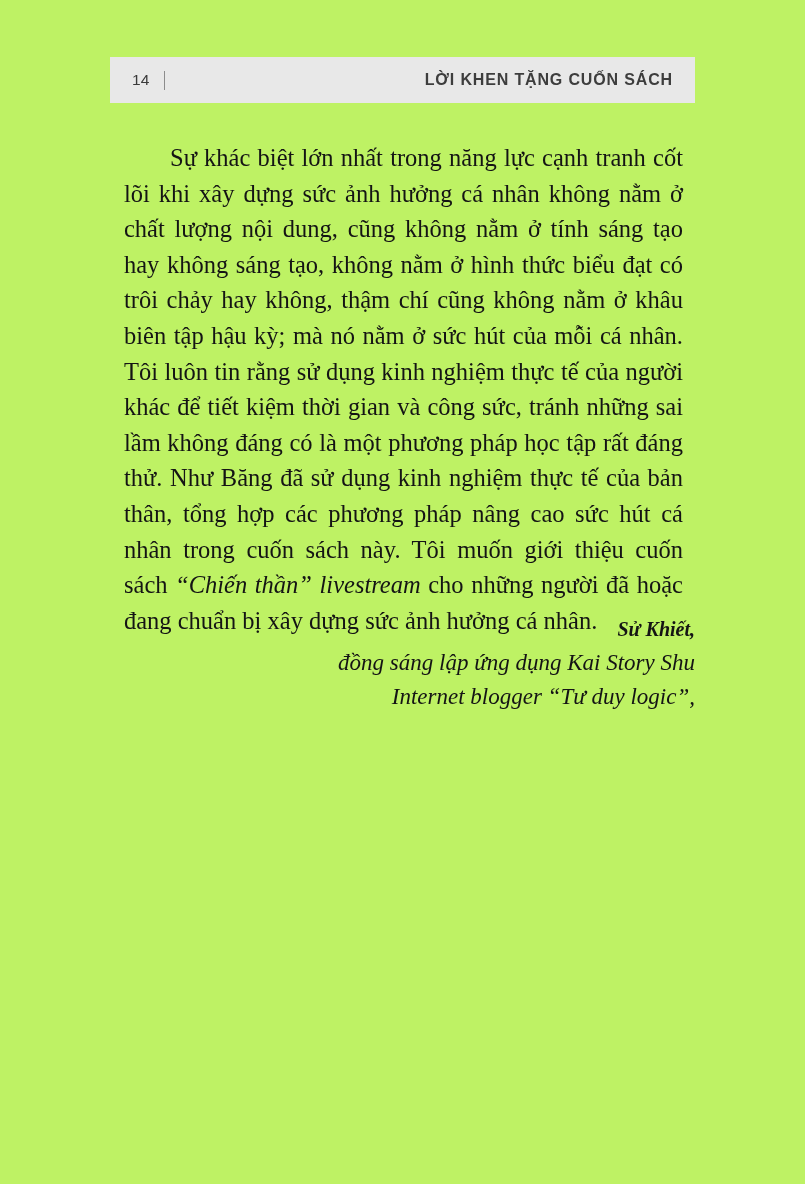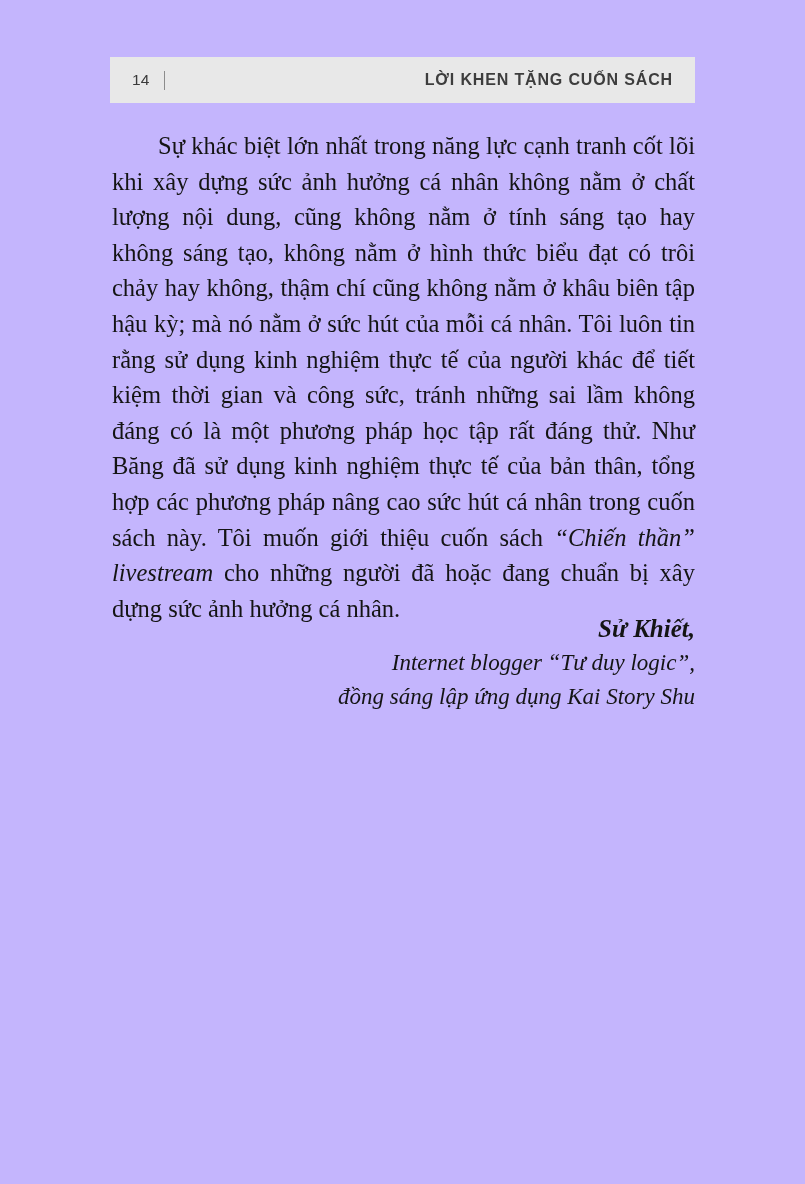--- a/index.html
+++ b/index.html
@@ -15,21 +15,21 @@
     position: relative;
     overflow: hidden;
   }
 
   .page {
     position: absolute;
     left: 0;
     top: 0;
     width: 805px;
     height: 1184px;
-    background: #c4b5fd;
+    background: #bef264;
   }
 
   
   .header-band {
     position: absolute;
     left: 110px;
     top: 57px;
     width: 585px;
     height: 46px;
     background: #e8e8e8;
@@ -70,21 +70,21 @@
   }
 
   
   .body-block {
     position: absolute;
     left: 112px;
     top: 128px;
     width: 583px;
   }
   .body-para {
-    margin: 0;
+    margin: 12px;
     font-size: 24.5px;
     line-height: 35.6px;
     text-align: justify;
     text-justify: inter-word;
     text-indent: 46px;
     color: #141414;
     hyphens: none;
   }
   .body-para .em {
     font-style: italic;
@@ -92,21 +92,21 @@
 
   
   .sig-block {
     position: absolute;
     left: 112px;
     top: 612px;
     width: 583px;
     text-align: right;
   }
   .sig-name {
-    font-size: 25px;
+    font-size: 20px;
     font-style: italic;
     font-weight: bold;
     line-height: 34px;
     color: #141414;
     margin: 0;
   }
   .sig-line {
     font-size: 23px;
     font-style: italic;
     line-height: 34px;
@@ -126,17 +126,17 @@
       <span class="header-title">LỜI KHEN TẶNG CUỐN SÁCH</span>
     </div>
   </div>
 
   <div class="body-block">
     <p class="body-para"><span>Sự khác biệt lớn nhất trong năng lực cạnh tranh cốt lõi khi xây dựng sức ảnh hưởng cá nhân không nằm ở chất lượng nội dung, cũng không nằm ở tính sáng tạo hay không sáng tạo, không nằm ở hình thức biểu đạt có trôi chảy hay không, thậm chí cũng không nằm ở khâu biên tập hậu kỳ; mà nó nằm ở sức hút của mỗi cá nhân. Tôi luôn tin rằng sử dụng kinh nghiệm thực tế của người khác để tiết kiệm thời gian và công sức, tránh những sai lầm không đáng có là một phương pháp học tập rất đáng thử. Như Băng đã sử dụng kinh nghiệm thực tế của bản thân, tổng hợp các phương pháp nâng cao sức hút cá nhân trong cuốn sách này. Tôi muốn giới thiệu cuốn sách </span><span class="em">“Chiến thần” livestream</span><span> cho những người đã hoặc đang chuẩn bị xây dựng sức ảnh hưởng cá nhân.</span></p>
   </div>
 
   <div class="sig-block">
     <p class="sig-name">Sử Khiết,</p>
+    <p class="sig-line">đồng sáng lập ứng dụng Kai Story Shu</p>
     <p class="sig-line">Internet blogger “Tư duy logic”,</p>
-    <p class="sig-line">đồng sáng lập ứng dụng Kai Story Shu</p>
   </div>
 
 </div>
 
 </body></html>

